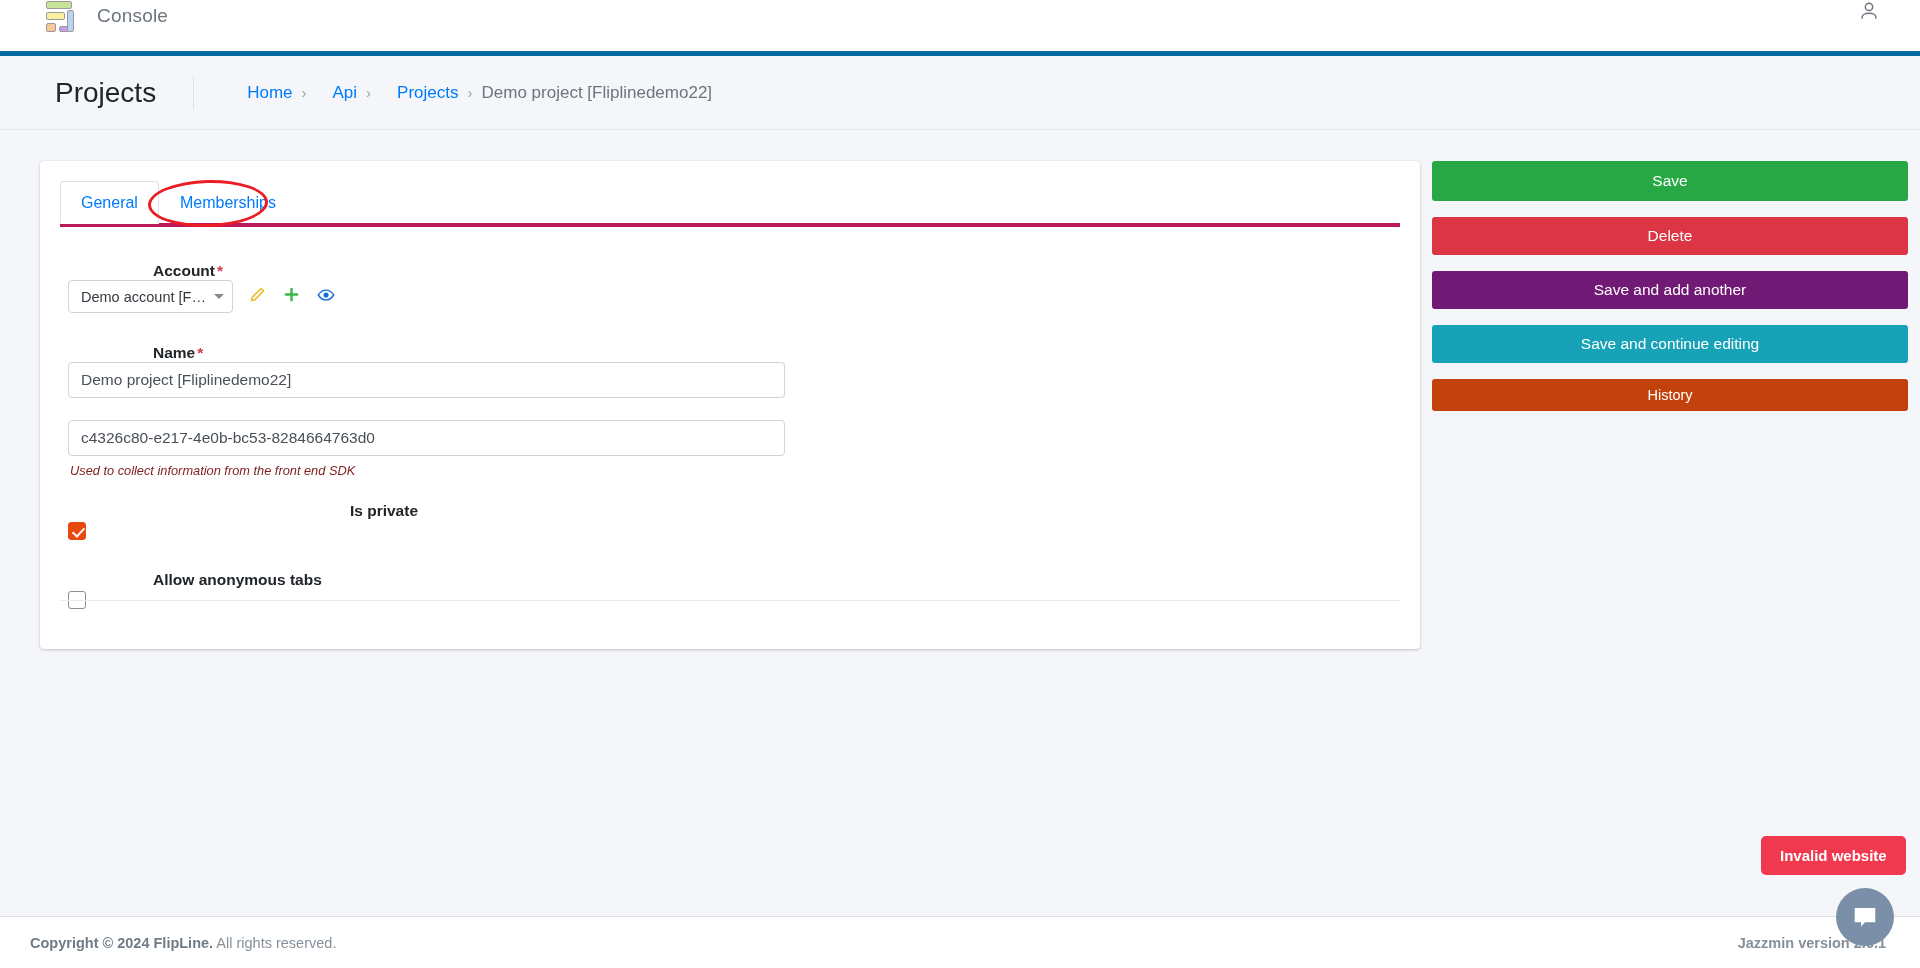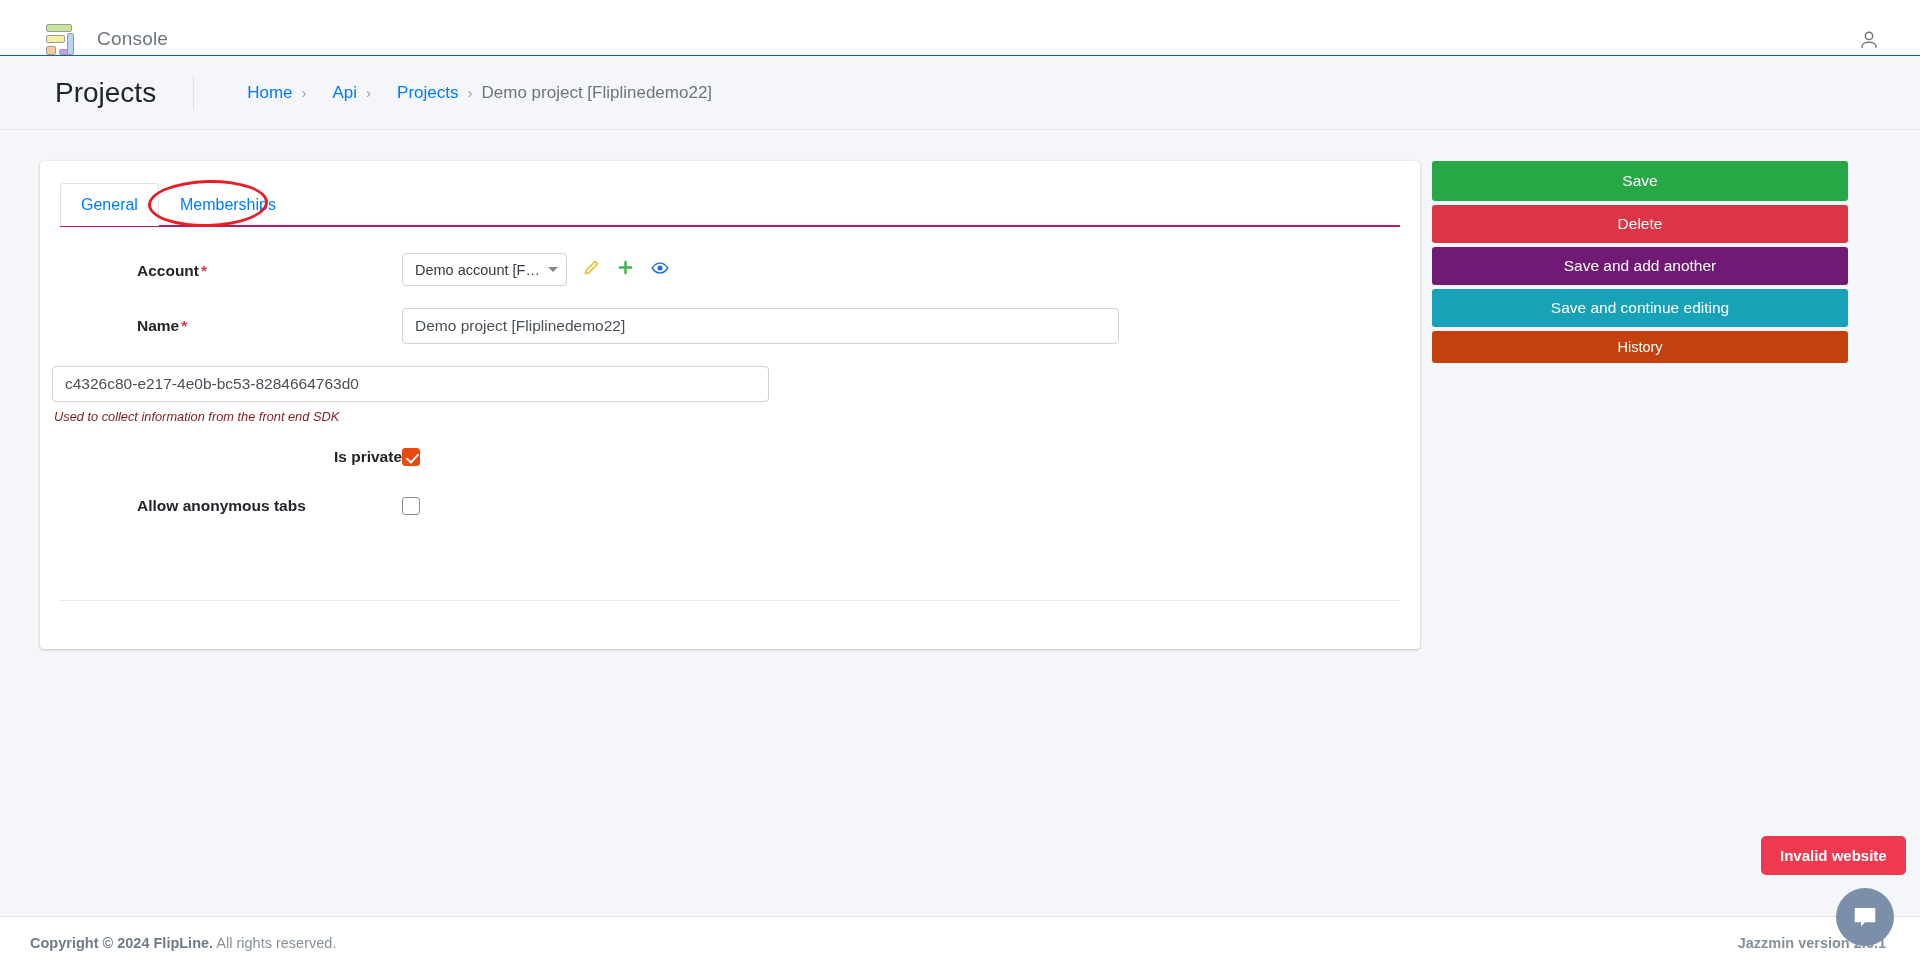--- a/index.html
+++ b/index.html
@@ -10,22 +10,22 @@
     background: #f4f6f9;
     font-family: "Liberation Sans", sans-serif;
     -webkit-font-smoothing: antialiased;
   }
 
   
   .navbar {
     position: absolute; top: 0; left: 0;
     width: 1920px; height: 56px;
     background: #ffffff;
-    border-bottom: 1px solid #0369a1;
-    display: flex; align-items: flex-end;
+    border-bottom: 5px solid #0369a1;
+    display: flex; align-items: flex-start;
   }
   .brand {
     display: flex; align-items: center;
     margin-left: 40px;
   }
   .brand-logo {
     width: 34px; height: 32px;
     position: relative;
     flex: 0 0 auto;
   }
@@ -81,21 +81,21 @@
     left: 40px; top: 161px;
     width: 1380px; height: 488px;
     background: #ffffff;
     border-radius: 4px;
     box-shadow: 0 0 1px rgba(0,0,0,.125), 0 1px 3px rgba(0,0,0,.2);
   }
   .tabs {
     position: relative;
     margin: 23px 20px 0 20px;
     height: 43px;
-    border-bottom: 2px solid #be185d;
+    border-bottom: 4px solid #be185d;
     display: flex; align-items: flex-end;
   }
   .tab {
     padding: 10px 20px 10px 20px;
     font-size: 16px;
     color: #007bff;
     cursor: pointer;
     border: 1px solid transparent;
     border-radius: 4px 4px 0 0;
     line-height: 21px;
@@ -106,21 +106,22 @@
   .tab.active {
     background: #fff;
     border-color: #dee2e6 #dee2e6 #fff;
   }
 
   
   .form-body { padding: 26px 0 0 0; }
   .form-row {
     display: flex; align-items: flex-start;
     margin-bottom: 22px;
-    padding-left: 12px;
+    padding-left: 28px;
+    flex-direction: column;
   }
   .form-label {
     width: 350px;
     padding-top: 9px;
     padding-left: 85px;
     font-size: 15.5px;
     font-weight: bold;
     color: #212529;
     text-align: left;
   }
@@ -203,28 +204,28 @@
   }
 
   
   .side-actions {
     position: absolute;
     left: 1432px; top: 161px;
     width: 448px;
   }
   .btn {
     display: flex; align-items: center; justify-content: center;
-    width: 416px;
+    width: 476px;
     border: none;
     border-radius: 3px;
     color: #fff;
     font-size: 15.5px;
     font-family: "Liberation Sans", sans-serif;
     cursor: pointer;
-    margin-bottom: 4px;
+    margin-bottom: 16px;
     padding: 0;
   }
   .btn-save    { height: 40px; background: #28a745; }
   .btn-delete  { height: 38px; background: #dc3545; }
   .btn-add     { height: 38px; background: #701a75; }
   .btn-cont    { height: 38px; background: #17a2b8; }
   .btn-history { height: 32px; background: #c2410c; font-size: 14.5px; }
 
   
   .invalid-badge {

